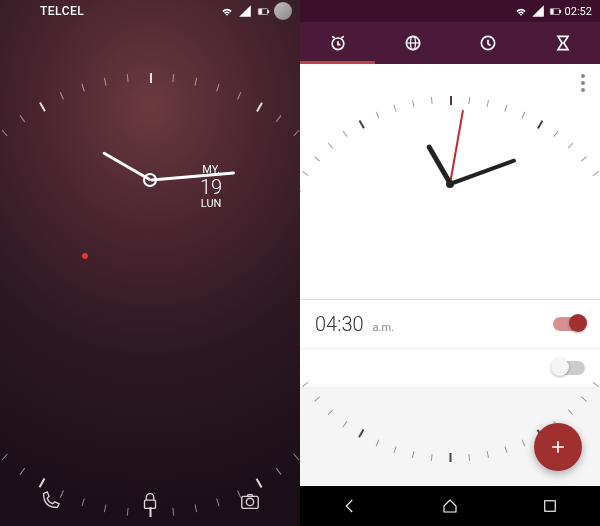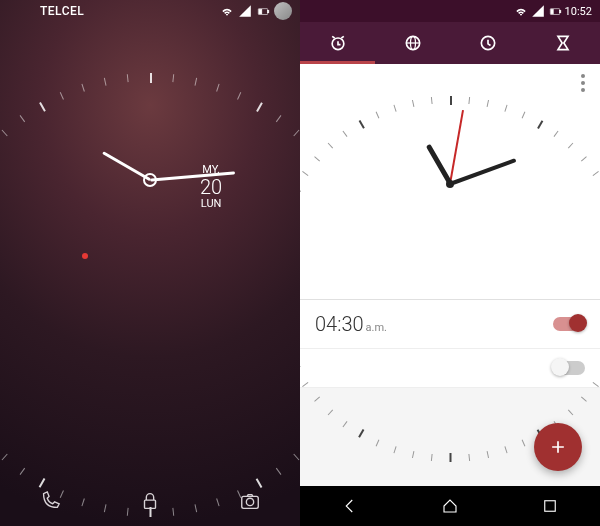--- a/index.html
+++ b/index.html
@@ -48,21 +48,21 @@
   .tick-w.major { height: 9px; width: 1.5px; background: #444; }
   .hand-w { position: absolute; left: 50%; top: 50%; transform-origin: 50% 100%; }
   .hand-w.hour { width: 5px; height: 45px; margin-left: -2.5px; margin-top: -45px; background: #222; border-radius: 3px 3px 0 0; }
   .hand-w.minute { width: 4px; height: 70px; margin-left: -2px; margin-top: -70px; background: #222; border-radius: 2px 2px 0 0; }
   .hand-w.second { width: 1.5px; height: 75px; margin-left: -0.75px; margin-top: -75px; background: #c62828; }
   .center-dot-w { position: absolute; left: 50%; top: 50%; width: 8px; height: 8px; margin: -4px 0 0 -4px; background: #222; border-radius: 50%; }
 
   .alarm-list { flex: 1; background: #f5f5f5; border-top: 1px solid #e0e0e0; }
   .alarm-item { background: #fff; padding: 12px 15px; border-bottom: 1px solid #eee; display: flex; align-items: center; justify-content: space-between; }
   .alarm-info .time { font-size: 20px; color: #333; font-weight: 300; }
-  .alarm-info .ampm { font-size: 11px; color: #888; margin-left: 2px; }
+  .alarm-info .ampm { font-size: 11px; color: #888; margin-left: 9px; }
   .alarm-info .label { font-size: 12px; color: #666; margin-top: 2px; }
   .alarm-item.disabled .time, .alarm-item.disabled .label { color: #bbb; }
 
   .switch { position: relative; width: 32px; height: 14px; background: #ccc; border-radius: 7px; }
   .switch .knob { position: absolute; top: -3px; width: 18px; height: 18px; background: #f5f5f5; border-radius: 50%; box-shadow: 0 1px 3px rgba(0,0,0,0.3); }
   .switch.on { background: #d89090; }
   .switch.on .knob { right: -2px; background: #a03030; }
   .switch.off .knob { left: -2px; }
 
   .fab { position: absolute; bottom: 55px; right: 18px; width: 48px; height: 48px; background: #a03030; border-radius: 50%; display: flex; align-items: center; justify-content: center; box-shadow: 0 3px 8px rgba(0,0,0,0.3); }
@@ -126,21 +126,21 @@
           <div class="tick" style="transform: rotate(336deg) translateY(-107px);"></div>
           <div class="tick" style="transform: rotate(342deg) translateY(-107px);"></div>
           <div class="tick" style="transform: rotate(348deg) translateY(-107px);"></div>
           <div class="tick" style="transform: rotate(354deg) translateY(-107px);"></div>
         </div>
       <div class="hand hour" id="hand-l-h" style="transform: rotate(300deg);"></div>
       <div class="hand minute" id="hand-l-m" style="transform: rotate(85deg);"></div>
       <div class="center-dot"></div>
       <div class="date-block">
         <div>MY.</div>
-        <div class="num">20</div>
+        <div class="num">19</div>
         <div>LUN</div>
       </div>
       <div class="red-dot" style="left:47px; top:188px;"></div>
     </div>
 
     <div class="bottom-bar">
       <svg viewBox="0 0 24 24">
           <path d="M5 4c0 10 5 15 15 15l2-4-5-2-2 2c-3-1-5-3-6-6l2-2-2-5-4 2z"></path>
         </svg>
       <svg viewBox="0 0 24 24">
@@ -163,21 +163,21 @@
             <path d="M12 20l-2-2c1-1 3-1 4 0l-2 2zm-5-5c3-3 7-3 10 0l-2 2c-2-2-4-2-6 0l-2-2zm-3-3c5-5 11-5 16 0l-2 2c-4-4-8-4-12 0l-2-2z"></path>
           </svg>
         <svg viewBox="0 0 24 24" fill="#fff">
             <path d="M2 22h20V2L2 22z"></path>
           </svg>
         <svg viewBox="0 0 24 24" fill="none" stroke="#fff">
             <rect x="4" y="8" width="16" height="10" rx="1"></rect>
             <rect x="20" y="11" width="2" height="4" fill="#fff"></rect>
             <rect x="5" y="9" width="4" height="8" fill="#fff"></rect>
           </svg>
-        <span>10:52</span>
+        <span>02:52</span>
       </div>
     </div>
 
     <div class="app-tabs">
       <div class="tab">
           <svg viewBox="0 0 24 24">
             <circle cx="12" cy="13" r="7" fill="none" stroke="#fff" stroke-width="2"></circle>
             <path d="M12 10v4h3" stroke="#fff" stroke-width="2" fill="none"></path>
             <path d="M5 4l3 2M19 4l-3 2" stroke="#fff" stroke-width="2"></path>
           </svg>

